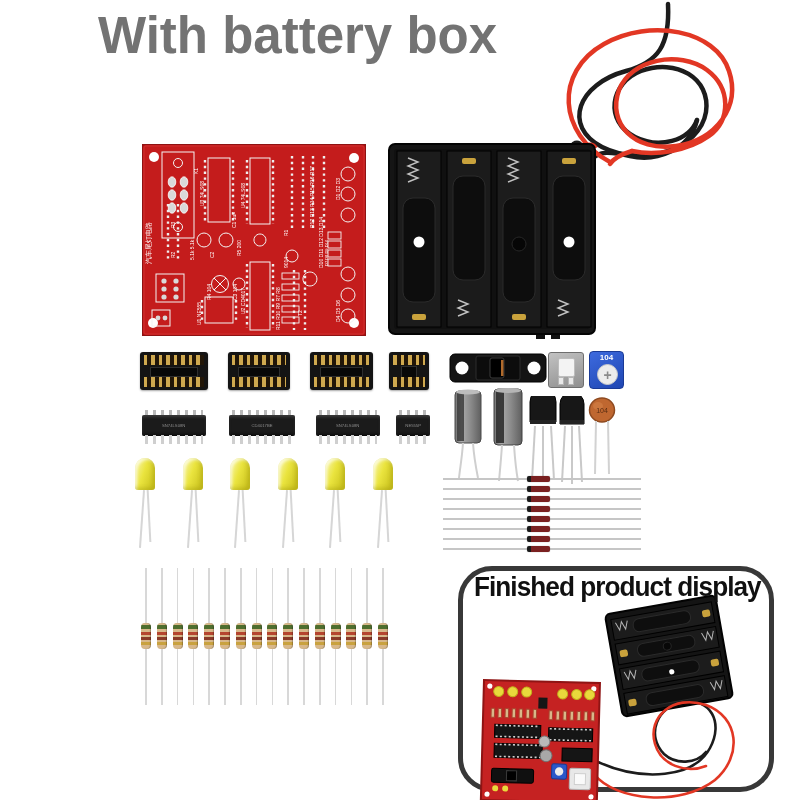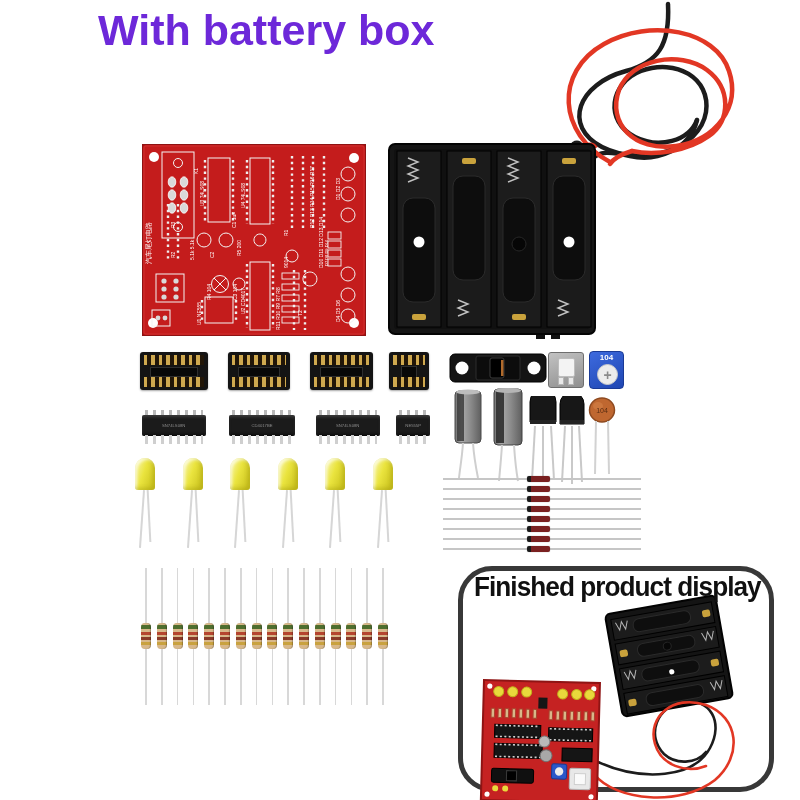--- a/index.html
+++ b/index.html
@@ -1,21 +1,21 @@
 <!DOCTYPE html>
 <html><head>
 <meta charset="utf-8">
 <style>
   html,body{margin:0;padding:0;background:#fff;}
   #canvas{position:relative;width:800px;height:800px;background:#ffffff;overflow:hidden;
           font-family:"Liberation Sans",sans-serif;}
   .abs{position:absolute;}
 
   
-  #page-title{left:98px;top:6px;font-size:43px;font-weight:700;color:#6d28d9;letter-spacing:0;}
+  #page-title{left:98px;top:6px;font-size:51px;font-weight:700;color:#737373;letter-spacing:0;}
 
   
   .socket{position:absolute;top:352px;height:38px;background:#141414;border-radius:3px;
           box-shadow:0 1px 2px rgba(0,0,0,.35);}
   .socket .pins-top,.socket .pins-bottom{position:absolute;left:4px;right:4px;height:10px;
           background:repeating-linear-gradient(90deg,#cfa94f 0 3.5px,#221607 3.5px 7.5px);}
   .socket .pins-top{top:3px}.socket .pins-bottom{bottom:3px}
   .socket .slot{position:absolute;left:10px;right:10px;top:15px;height:8px;background:#080808;
           border:1px solid #2e2e2e;}
   .socket.small .slot{left:12px;right:12px;top:14px;height:10px;}

